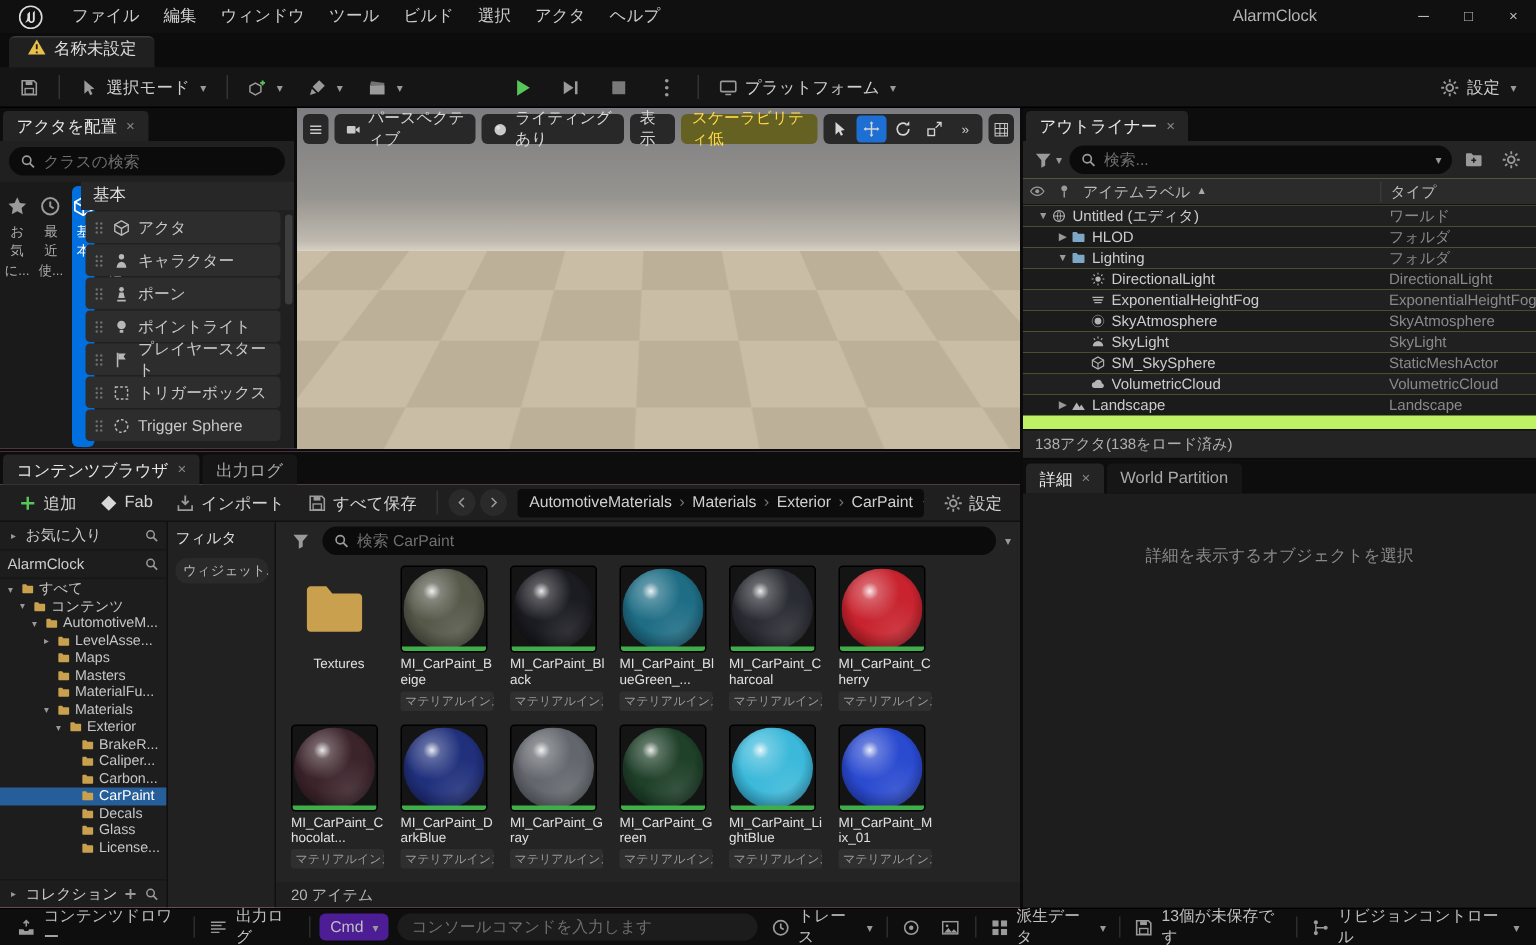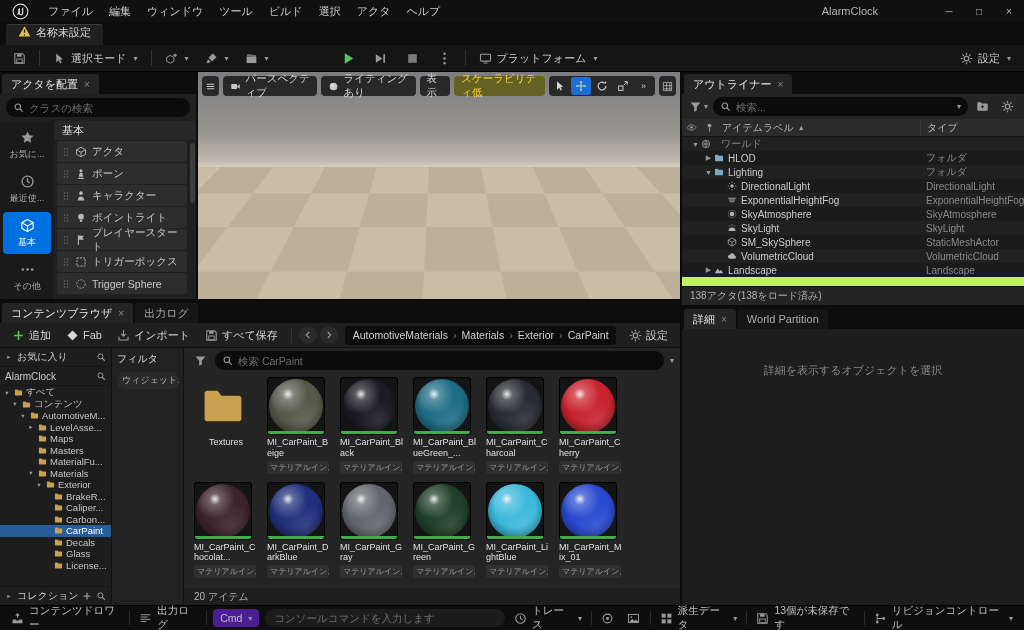--- a/index.html
+++ b/index.html
@@ -43,21 +43,21 @@
 .ptab{height:20px;display:flex;align-items:center;gap:6px;padding:0 9px;color:#aaa;background:#161616;border-radius:3px 3px 0 0;margin-left:2px}
 .ptab.active{background:#242424;color:#e8e8e8}
 .ptab .x{color:#888;font-size:10px}
 
 
 .place-panel{width:198px;background:#202020;display:flex;flex-direction:column;border-right:2px solid #0b0b0b}
 .search-pill{background:#0b0b0b;border-radius:10px;height:19px;display:flex;align-items:center;gap:5px;padding:0 7px;margin:4px 6px;flex:none}
 .search-pill .ico{width:11px;height:11px}
 .search-pill input{flex:1}
 .pa-body{flex:1;display:flex;overflow:hidden}
-.pa-cats{width:54px;background:#1a1a1a;display:flex;flex-direction:column;padding-top:2px}
+.pa-cats{width:54px;background:#1a1a1a;display:flex;flex-direction:row;padding-top:2px}
 .pa-cat{display:flex;flex-direction:column;align-items:center;gap:3px;padding:6px 0 5px;font-size:9px;color:#aaa;border-radius:4px;margin:1px 3px;text-align:center}
 .pa-cat .ico{width:15px;height:15px}
 .pa-cat.sel{background:#0070e0;color:#fff}
 .pa-cat.sel .ico{color:#fff}
 .pa-list{flex:1;display:flex;flex-direction:column;overflow:hidden;position:relative}
 .pa-section{height:19px;line-height:19px;background:#272727;padding-left:8px;color:#e0e0e0;flex:none}
 .pa-item{height:21px;margin:1px 9px 1px 3px;background:#2d2d2d;border-radius:3px;display:flex;align-items:center;gap:5px;padding:0 5px;font-size:10.5px;color:#c8c8c8}
 .pa-item .ico{width:12px;height:12px}
 .pa-item .ico.grip{width:8px}
 .vscroll{position:absolute;right:1px;top:22px;width:5px;height:60px;background:#3d3d3d;border-radius:3px}
@@ -389,47 +389,47 @@
                         <circle cx="7" cy="4" r="1.1"></circle>
                         <circle cx="3" cy="8" r="1.1"></circle>
                         <circle cx="7" cy="8" r="1.1"></circle>
                         <circle cx="3" cy="12" r="1.1"></circle>
                         <circle cx="7" cy="12" r="1.1"></circle>
                       </g>
                     </svg>
                   </span>
                   <span class="ico" style="color:#b8b8b8">
                     <svg viewBox="0 0 16 16">
-                      <circle cx="8" cy="3.8" r="2.1" fill="currentColor"></circle>
-                      <path d="M6.2 6.6h3.6l1.1 5H5.1z" fill="currentColor"></path>
-                      <path d="M4.2 13h7.6v1.6H4.2z" fill="currentColor"></path>
-                    </svg>
-                  </span>
-                  <span>ポーン</span>
+                      <circle cx="8" cy="4.2" r="2.4" fill="currentColor"></circle>
+                      <path d="M3.6 14c.4-3.6 2.1-5.4 4.4-5.4s4 1.8 4.4 5.4z" fill="currentColor"></path>
+                    </svg>
+                  </span>
+                  <span>キャラクター</span>
                 </div>
                 <div class="pa-item">
                   <span class="ico grip" style="color:#6d6d6d">
                     <svg viewBox="0 0 10 16">
                       <g fill="currentColor">
                         <circle cx="3" cy="4" r="1.1"></circle>
                         <circle cx="7" cy="4" r="1.1"></circle>
                         <circle cx="3" cy="8" r="1.1"></circle>
                         <circle cx="7" cy="8" r="1.1"></circle>
                         <circle cx="3" cy="12" r="1.1"></circle>
                         <circle cx="7" cy="12" r="1.1"></circle>
                       </g>
                     </svg>
                   </span>
                   <span class="ico" style="color:#b8b8b8">
                     <svg viewBox="0 0 16 16">
-                      <circle cx="8" cy="4.2" r="2.4" fill="currentColor"></circle>
-                      <path d="M3.6 14c.4-3.6 2.1-5.4 4.4-5.4s4 1.8 4.4 5.4z" fill="currentColor"></path>
-                    </svg>
-                  </span>
-                  <span>キャラクター</span>
+                      <circle cx="8" cy="3.8" r="2.1" fill="currentColor"></circle>
+                      <path d="M6.2 6.6h3.6l1.1 5H5.1z" fill="currentColor"></path>
+                      <path d="M4.2 13h7.6v1.6H4.2z" fill="currentColor"></path>
+                    </svg>
+                  </span>
+                  <span>ポーン</span>
                 </div>
                 <div class="pa-item">
                   <span class="ico grip" style="color:#6d6d6d">
                     <svg viewBox="0 0 10 16">
                       <g fill="currentColor">
                         <circle cx="3" cy="4" r="1.1"></circle>
                         <circle cx="7" cy="4" r="1.1"></circle>
                         <circle cx="3" cy="8" r="1.1"></circle>
                         <circle cx="7" cy="8" r="1.1"></circle>
                         <circle cx="3" cy="12" r="1.1"></circle>
@@ -1031,20 +1031,21 @@
       <div class="ol-rows" id="outliner-rows">
           <div class="ol-row">
             <span class="ol-indent" style="width:8px"></span>
             <span class="ol-exp">▼</span>
             <span class="ico" style="color:#b4b4b4">
               <svg viewBox="0 0 16 16">
                 <circle cx="8" cy="8" r="5.8" fill="none" stroke="currentColor" stroke-width="1.2"></circle>
                 <path d="M2.2 8h11.6M8 2.2c2.3 2 2.3 9.6 0 11.6M8 2.2c-2.3 2-2.3 9.6 0 11.6" fill="none" stroke="currentColor" stroke-width="1"></path>
               </svg>
             </span>
+            <span class="ol-label">Untitled (エディタ)</span>
             <span class="ol-type">ワールド</span>
           </div>
           <div class="ol-row">
             <span class="ol-indent" style="width:21px"></span>
             <span class="ol-exp">▶</span>
             <span class="ico" style="color:#7da7c4">
               <svg viewBox="0 0 16 16">
                 <path d="M1.6 3.6c0-.5.4-.9.9-.9h3.6l1.4 1.7h6c.5 0 .9.4.9.9v7.1c0 .5-.4.9-.9.9h-11c-.5 0-.9-.4-.9-.9z" fill="currentColor"></path>
               </svg>
             </span>

